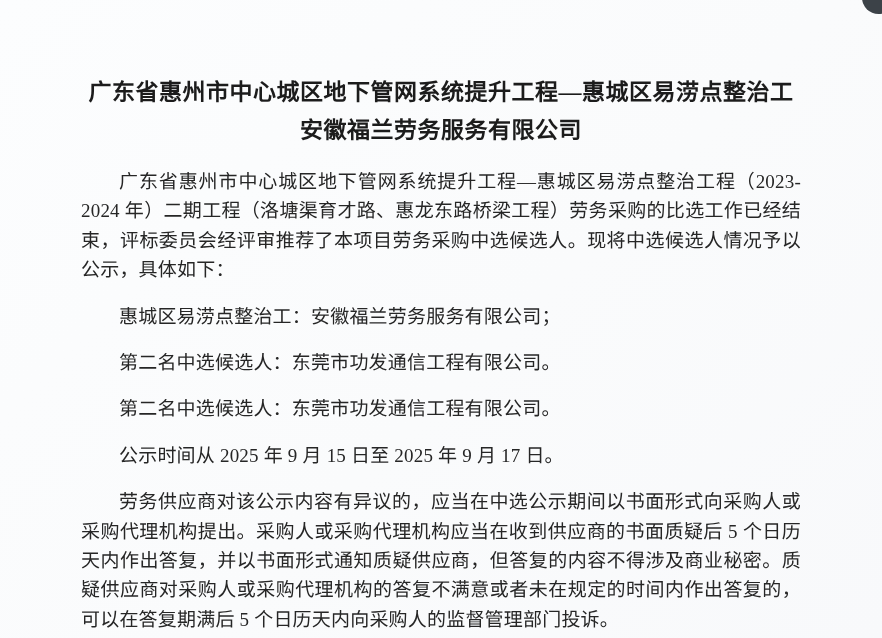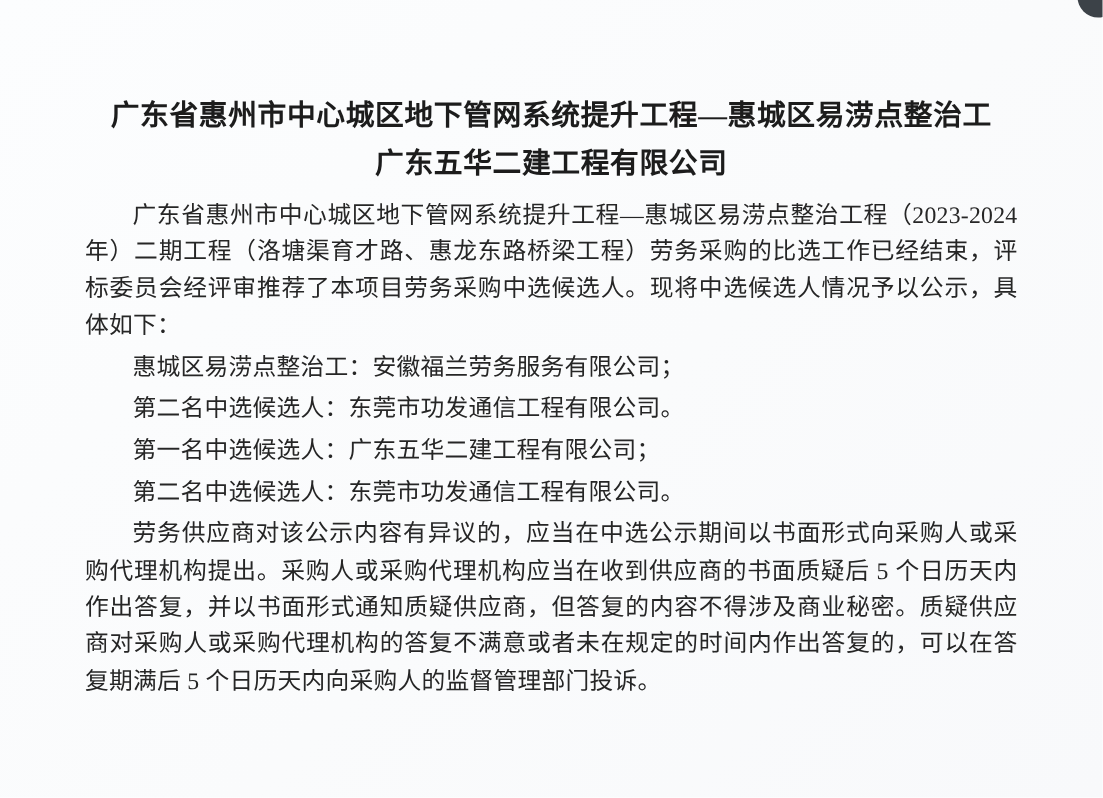--- a/index.html
+++ b/index.html
@@ -34,21 +34,21 @@
   .title .title-line {
     display: block;
     white-space: nowrap;
   }
   .body-text {
     font-size: 19px;
     line-height: 29.4px;
     letter-spacing: 0.2px;
   }
   .body-text p {
-    margin: 4px;
+    margin: 17px;
   }
   .para-justify {
     text-align: justify;
     text-indent: 2em;
   }
   .section-label {
     text-indent: 0;
   }
   .indent-line {
     text-indent: 2em;
@@ -67,29 +67,29 @@
 </style>
 </head>
 <body>
 
 <div class="page">
 
   <div class="corner-circle"></div>
 
   <h1 class="title">
     <span class="title-line">广东省惠州市中心城区地下管网系统提升工程—惠城区易涝点整治工</span>
-    <span class="title-line">广东五华二建工程有限公司</span>
+    <span class="title-line">安徽福兰劳务服务有限公司</span>
   </h1>
 
   <div class="body-text">
     <p class="para-justify">广东省惠州市中心城区地下管网系统提升工程—惠城区易涝点整治工程（2023-2024 年）二期工程（洛塘渠育才路、惠龙东路桥梁工程）劳务采购的比选工作已经结束，评标委员会经评审推荐了本项目劳务采购中选候选人。现将中选候选人情况予以公示，具体如下：</p>
 
     <p class="indent-line">惠城区易涝点整治工：安徽福兰劳务服务有限公司；</p>
     <p class="indent-line">第二名中选候选人：东莞市功发通信工程有限公司。</p>
 
-    <p class="indent-line">第一名中选候选人：广东五华二建工程有限公司；</p>
     <p class="indent-line">第二名中选候选人：东莞市功发通信工程有限公司。</p>
 
+    <p class="indent-line">公示时间从 2025 年 9 月 15 日至 2025 年 9 月 17 日。</p>
 
     <p class="para-justify">劳务供应商对该公示内容有异议的，应当在中选公示期间以书面形式向采购人或采购代理机构提出。采购人或采购代理机构应当在收到供应商的书面质疑后 5 个日历天内作出答复，并以书面形式通知质疑供应商，但答复的内容不得涉及商业秘密。质疑供应商对采购人或采购代理机构的答复不满意或者未在规定的时间内作出答复的，可以在答复期满后 5 个日历天内向采购人的监督管理部门投诉。</p>
   </div>
 
 </div>
 
 </body></html>

